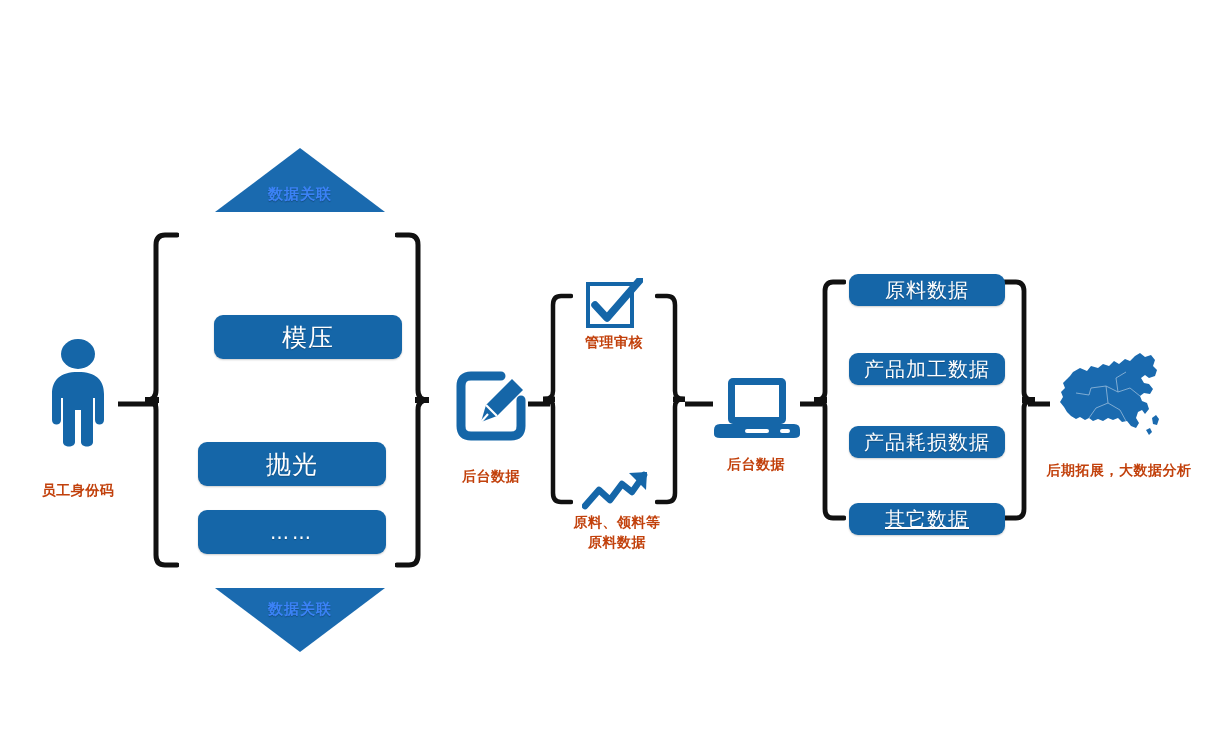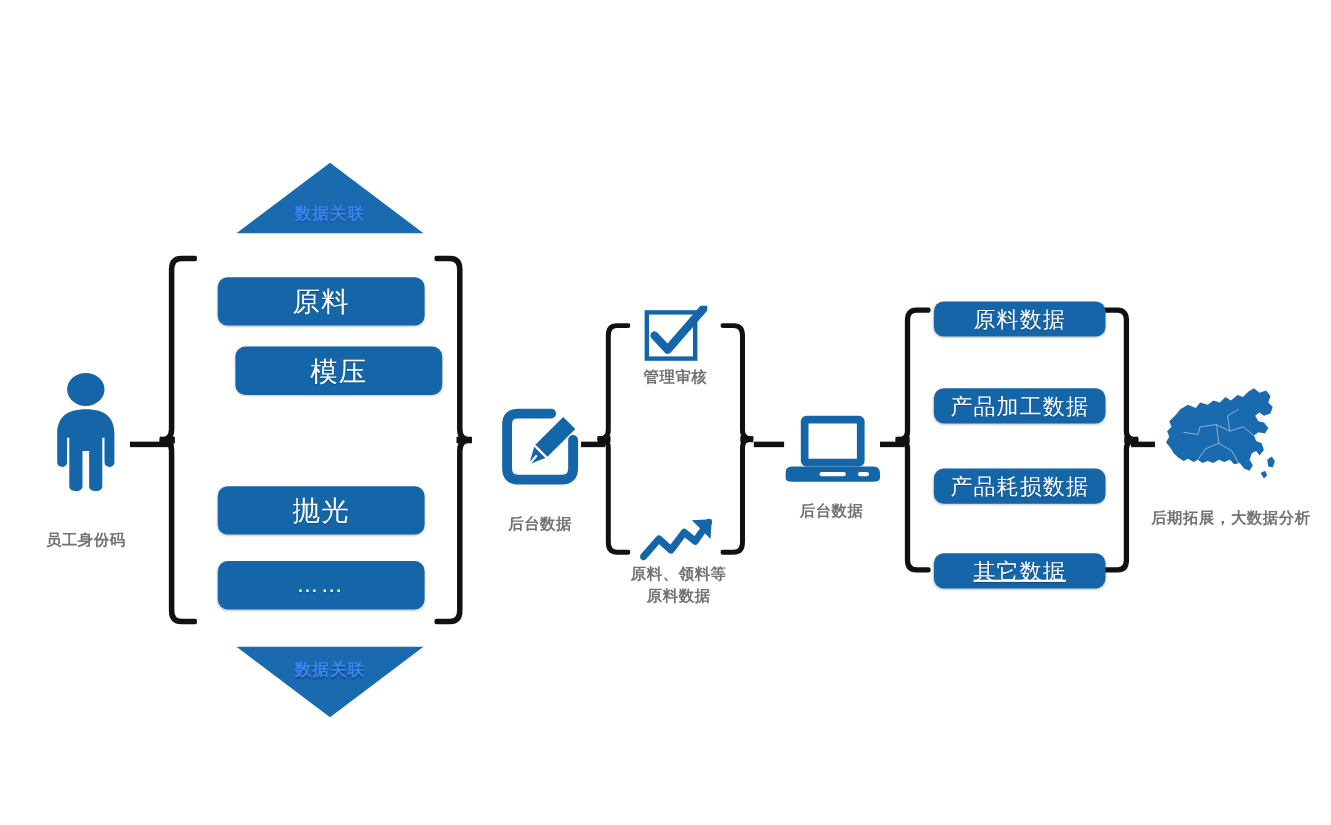--- a/index.html
+++ b/index.html
@@ -41,21 +41,21 @@
     border-right:85px solid transparent;
     border-top:64px solid #1A6AAF;
   }
   .tri-label{
     position:absolute;color:#3b82f6;font-size:15px;font-weight:bold;
     letter-spacing:1px;white-space:nowrap;text-shadow:0 1px 1px rgba(0,0,0,.25);
   }
 
   
   .cap{
-    position:absolute;color:#737373;font-size:14px;font-weight:bold;
+    position:absolute;color:#c2410c;font-size:14px;font-weight:bold;
     white-space:nowrap;letter-spacing:.5px;text-align:center;
   }
   .cap.multi{white-space:normal;line-height:20px;}
 
   svg{display:block;}
 </style>
 </head>
 <body>
 
 <div id="canvas">
@@ -89,23 +89,20 @@
   </div>
 
   <div class="abs" style="left:395px;top:230px;">
     <svg width="34" height="340" viewBox="0 0 34 340">
       <path d="M2 5 L14 5 Q23 5 23 15 L23 160 Q23 170 32 170 Q23 170 23 180
                L23 325 Q23 335 14 335 L2 335" fill="none" stroke="#111111" stroke-width="5" stroke-linecap="round" stroke-linejoin="round"></path>
       <rect x="20" y="167" width="14" height="6" fill="#111111"></rect>
     </svg>
   </div>
 
-  <div class="pill proc" style="left:198px;top:252px;width:188px;height:44px;">
-    <span>原料</span>
-  </div>
   <div class="pill proc" style="left:214px;top:315px;width:188px;height:44px;">
     <span>模压</span>
   </div>
   <div class="pill proc" style="left:198px;top:442px;width:188px;height:44px;">
     <span>抛光</span>
   </div>
   <div class="pill proc" style="left:198px;top:510px;width:188px;height:44px;font-size:19px;letter-spacing:3px;">
     <span>……</span>
   </div>
 

